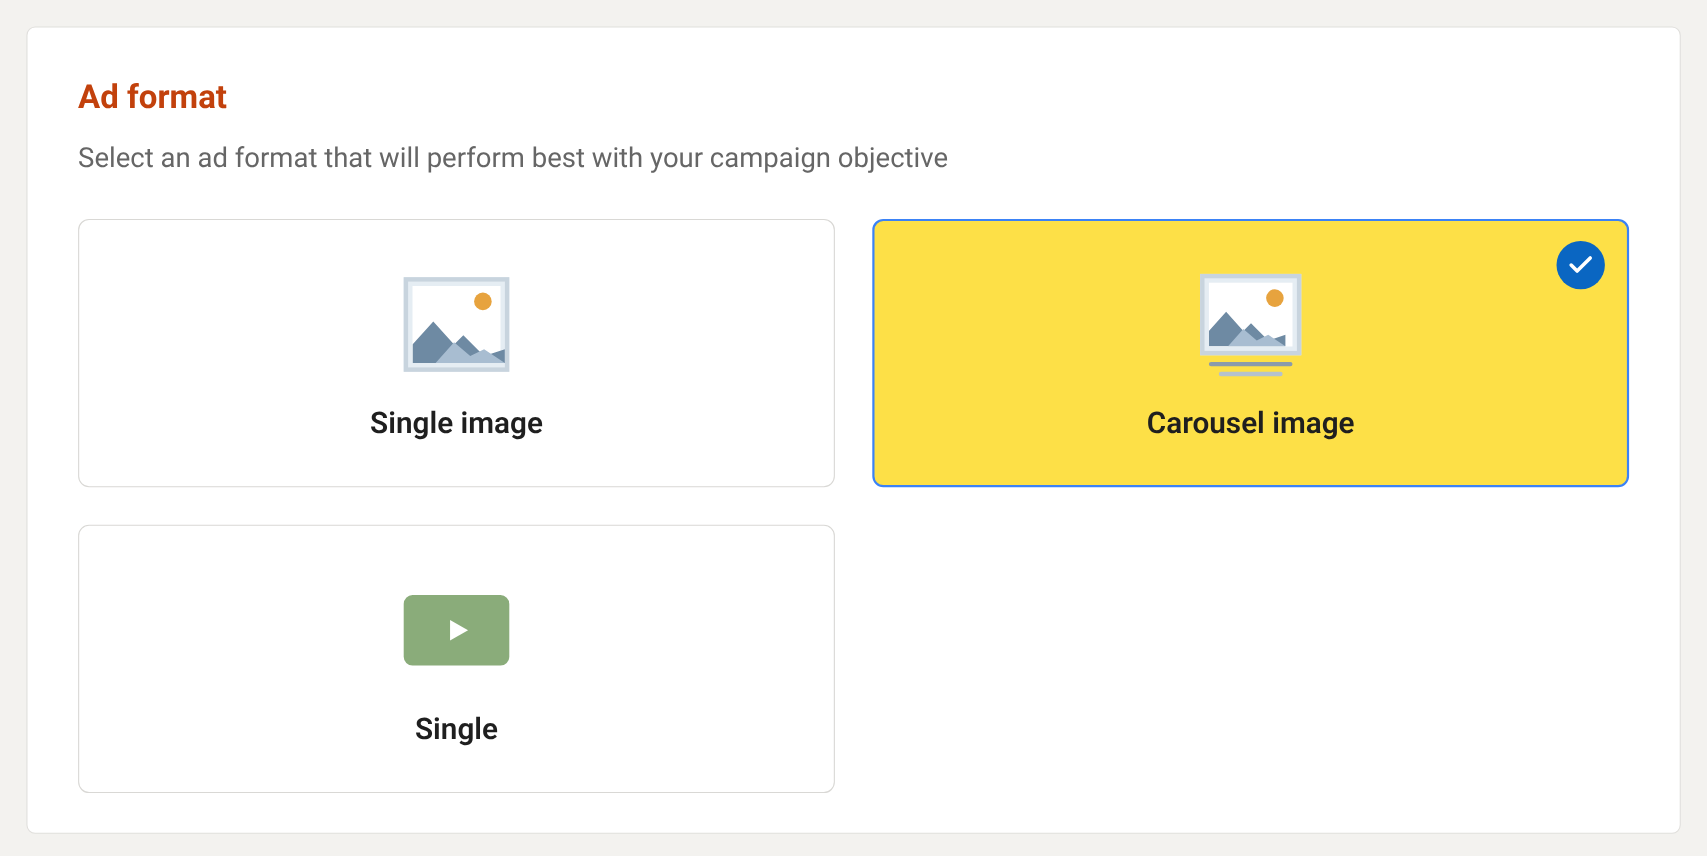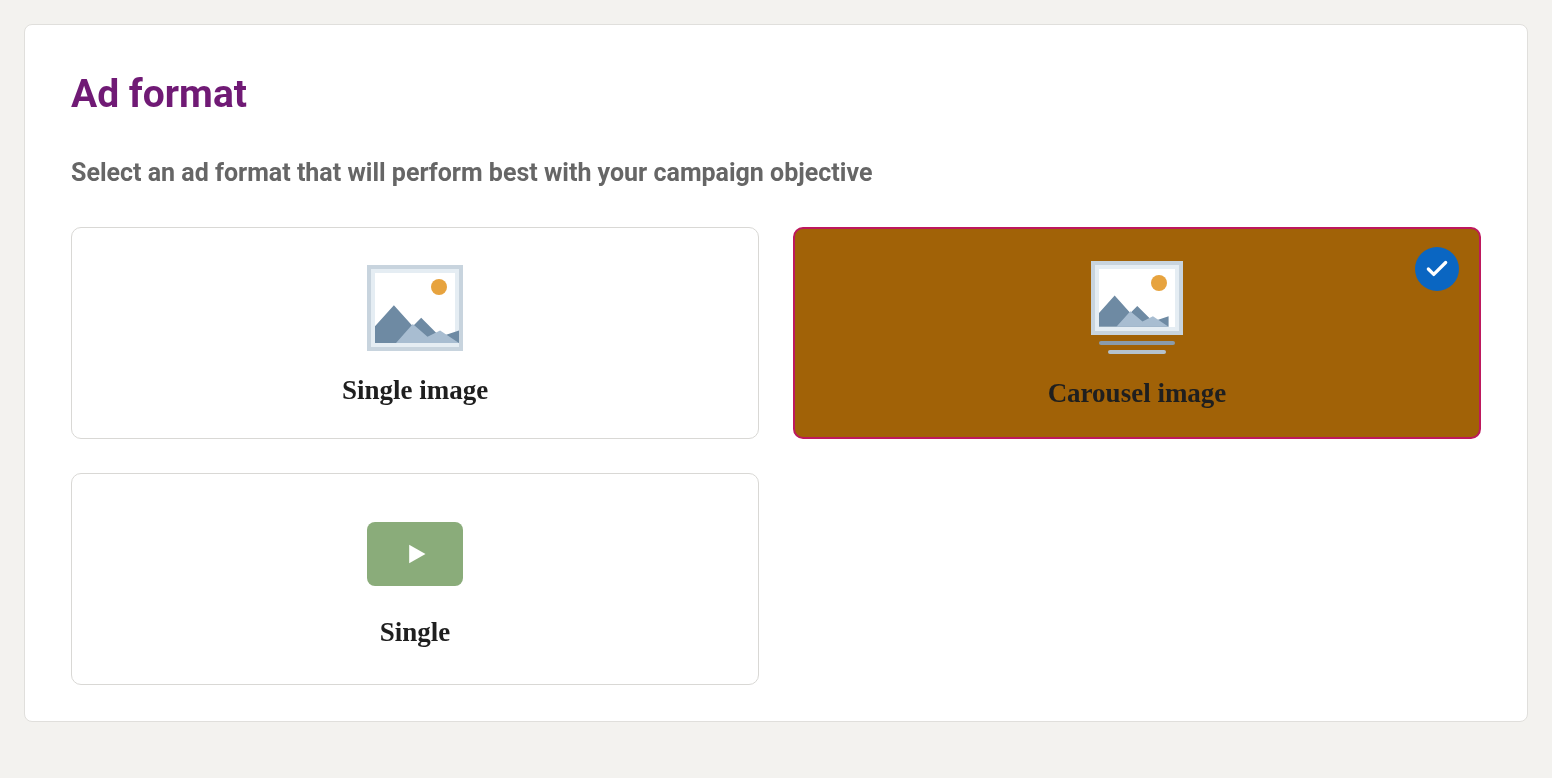--- a/index.html
+++ b/index.html
@@ -10,53 +10,52 @@
     }
     .panel {
       background: #ffffff;
       border: 1px solid #e0dfdc;
       border-radius: 8px;
       padding: 46px 46px 36px 46px;
       max-width: 1504px;
       margin: 0 auto;
     }
     .title {
-      font-size: 39px;
+      font-size: 30px;
       font-weight: 700;
-      color: #701a75;
-      margin-bottom: 41px;
+      color: #c2410c;
+      margin-bottom: 24px;
     }
     .subtitle {
       font-size: 25px;
       color: #666666;
-      font-weight: 700;
+      font-weight: 400;
       margin-bottom: 40px;
     }
     .grid {
       display: grid;
       grid-template-columns: 1fr 1fr;
       gap: 34px 34px;
     }
     .card {
       border: 1px solid #d9d8d5;
       border-radius: 10px;
       background: #ffffff;
       display: flex;
       flex-direction: column;
       align-items: center;
       justify-content: center;
       padding: 40px 20px 36px 20px;
       cursor: pointer;
       position: relative;
-      height: 212px;
-      font-family: Liberation Serif, serif;
+      height: 244px;
     }
     .card.selected {
-      border: 2px solid #be185d;
-      background: #a16207;
+      border: 2px solid #3b82f6;
+      background: #fde047;
     }
     .checkmark {
       position: absolute;
       top: 18px;
       right: 20px;
       width: 44px;
       height: 44px;
       background: #0a66c2;
       border-radius: 50%;
       display: flex;

